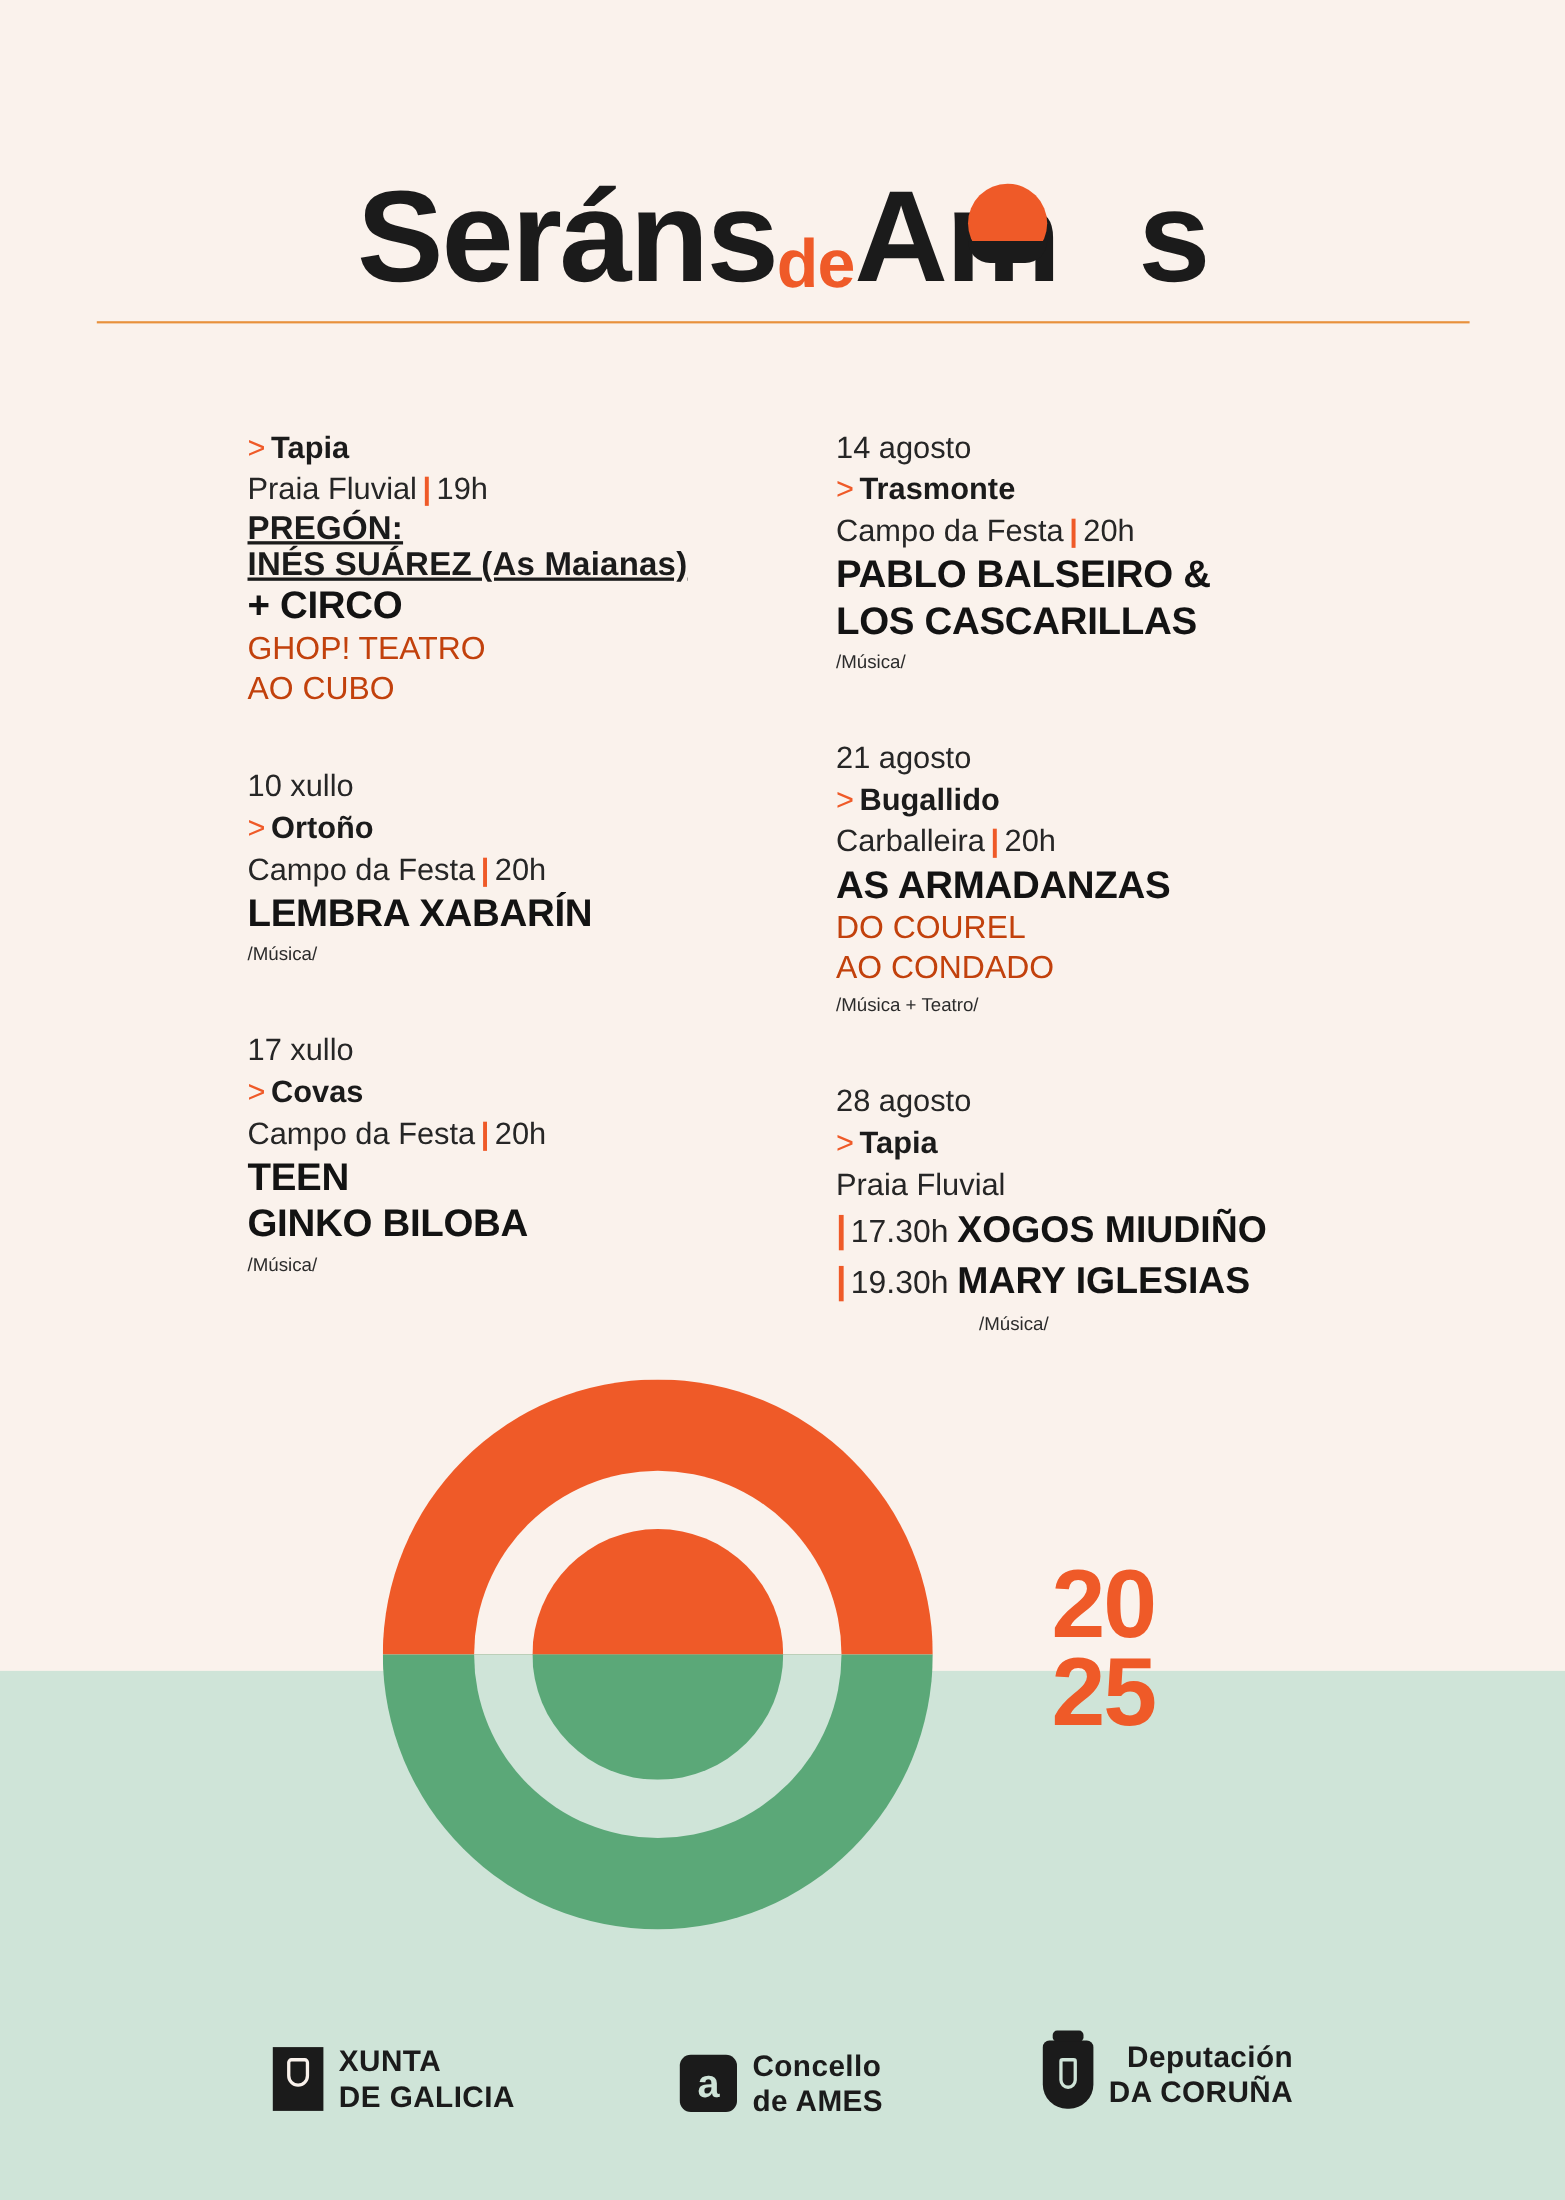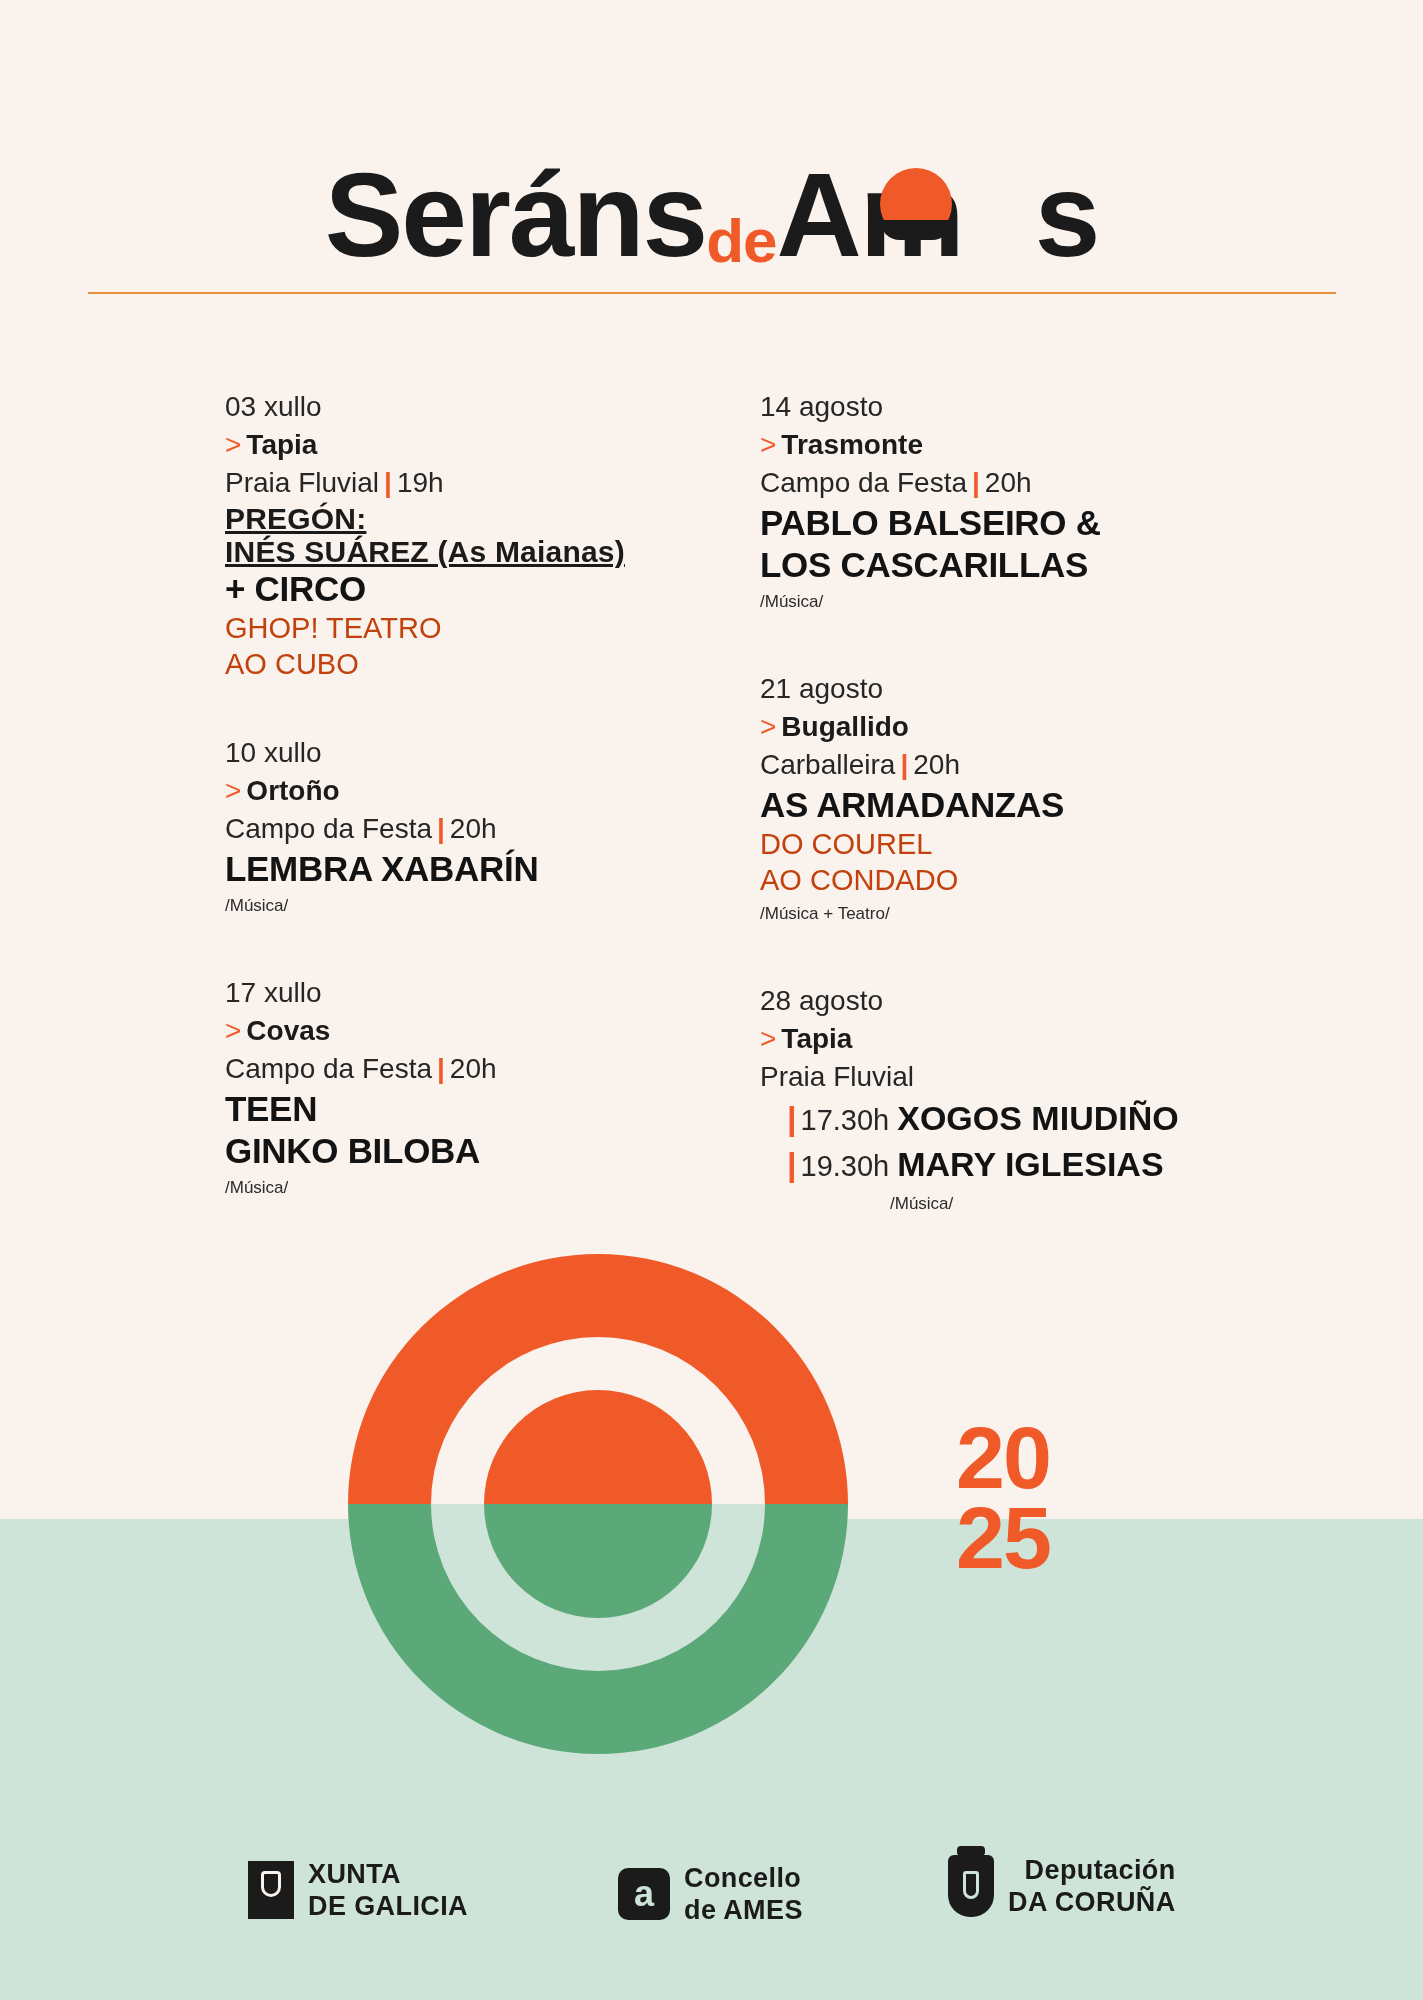--- a/index.html
+++ b/index.html
@@ -160,21 +160,20 @@
     color: #2b2b2b;
     line-height: 32px;
   }
   .ev-tag.indent { padding-left: 130px; }
   .time-act {
     font-size: 34px;
     font-weight: bold;
     color: #131313;
     line-height: 44px;
     white-space: nowrap;
-    margin-left: 27px;
   }
   .time-act .tbar {
     color: #ef5a28;
     font-weight: bold;
     margin-right: 4px;
   }
   .time-act .tnum {
     font-weight: normal;
     font-size: 29px;
     color: #262626;
@@ -353,21 +352,20 @@
     <div class="title-text">
       <span>Seráns</span><span class="de">de</span><span>Am</span><span class="title-dot"><span class="dot-shape"></span></span><span style="display:inline-block;width:72px;"></span><span>s</span>
     </div>
   </div>
 
   <div class="columns">
 
     <div class="col col-left">
 
       <div class="event">
-        <div class="ev-date">03 xullo</div>
         <div class="ev-place-line">
           <span class="chev">&gt;</span><span>Tapia</span>
         </div>
         <div class="ev-venue">
           <span>Praia Fluvial</span><span class="bar">|</span><span>19h</span>
         </div>
         <div class="ev-sub-bold">PREGÓN:</div>
         <div class="ev-sub-bold">INÉS SUÁREZ (As Maianas)</div>
         <div class="ev-act">+ CIRCO</div>
         <div class="ev-act-sm">GHOP! TEATRO</div>

